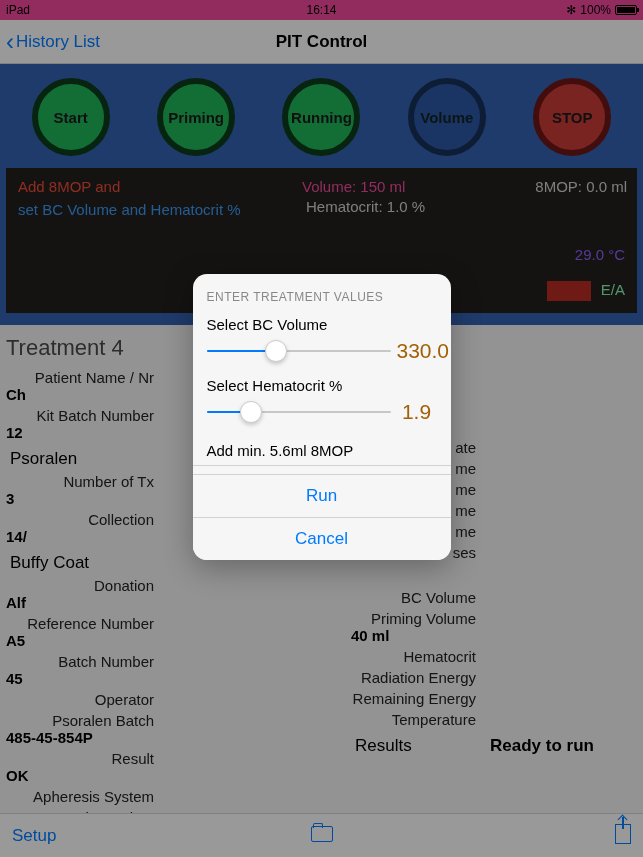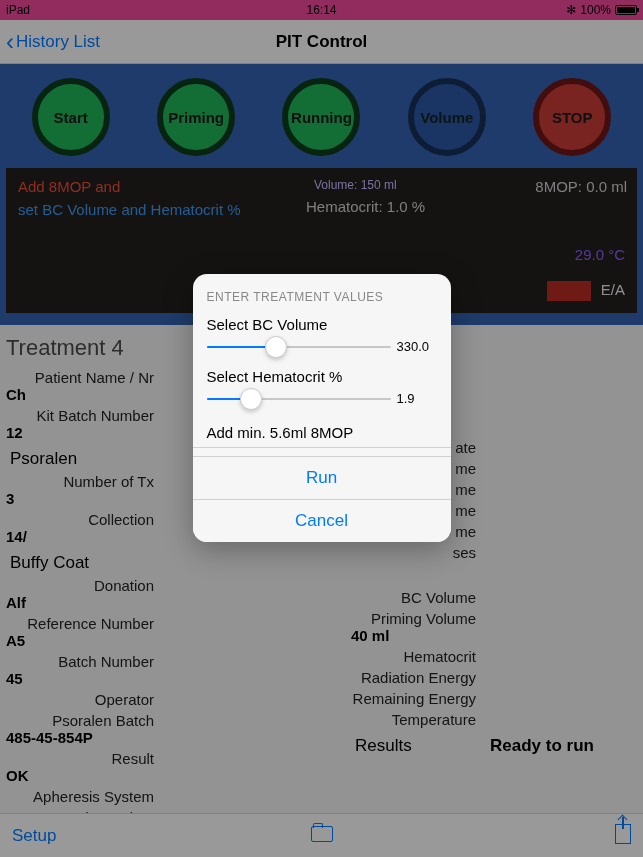--- a/index.html
+++ b/index.html
@@ -16,25 +16,25 @@
   .nav-title { position: absolute; left: 50%; transform: translateX(-50%); font-size: 17px; font-weight: 600; color: #000; }
   .control-panel { background: #335fad; padding: 14px 0 12px 0; }
   .btn-row { display: flex; justify-content: space-around; padding: 0 8px; }
   .round-btn { width: 78px; height: 78px; border-radius: 50%; display: flex; align-items: center; justify-content: center; font-size: 15px; font-weight: 600; color:#1a1a1a;}
   .round-btn.green { background: #1fb258; border: 6px solid #0b3b1a; }
   .round-btn.blue { background: #2a56a0; border: 6px solid #173057; color:#122; }
   .round-btn.red { background: #c63a38; border: 6px solid #6a1515; color:#1a1a1a;}
   .info-panel { background: #231f1e; margin: 12px 6px 0 6px; padding: 10px 12px 12px 12px; color: #fff; font-size: 15px; position: relative; }
   .info-panel .l1 { color: #e64a36; }
   .info-panel .l2 { color: #3a97f0; margin-top: 6px; }
-  .info-panel .r1 { position: absolute; left: 308px; top: 10px; font-size: 12px; color:#c4b5fd;}
+  .info-panel .r1 { position: absolute; left: 296px; top: 10px; font-size: 15px; color:#ec4899;}
   .info-panel .r2 { position: absolute; left: 300px; top: 30px; font-size: 15px; color:#ccc;}
   .info-panel .r3 { position: absolute; right: 10px; top: 10px; font-size: 15px; color:#ccc;}
   .info-panel .temp { text-align: right; margin-top: 28px; color:#8b5cf6;}
-  .info-panel .ea-row { text-align: right; margin-top: 18px; color:#e5e5e5;}
+  .info-panel .ea-row { text-align: right; margin-top: 18px; color:#86efac;}
   .ea-box { display: inline-block; width: 44px; height: 20px; background: #b42a22; vertical-align: middle; margin-right: 6px; }
   .section-title { font-size: 22px; color: #4a4a4a; padding: 10px 6px 6px 6px; background:#eee;}
   .content { padding: 0 6px 6px 6px; background:#eee;}
   .row { display: flex; font-size: 15px; padding: 2px 0; flex-direction: column; }
   .row .lbl { width: 158px; text-align: right; padding-right: 10px; color: #222; }
   .row .val { font-weight: 600; flex:1; }
   .sub-h { font-size: 17px; font-weight:400; padding: 6px 0 2px 4px; }
   .two-col { display: flex; }
   .col-l { width: 345px; }
   .col-r { flex: 1; }
@@ -49,21 +49,21 @@
   .ic-share::after{content:"";position:absolute;top:-9px;left:3px;width:6px;height:6px;border-top:1.5px solid #007aff;border-left:1.5px solid #007aff;transform:rotate(45deg);}
   .overlay { position: absolute; inset: 0; background: rgba(0,0,0,0.38); }
   .dialog { position: absolute; top: 274px; left: 50%; transform: translateX(-50%); width: 258px; background: #f6f6f6; border-radius: 14px; overflow: hidden; box-shadow: 0 8px 30px rgba(0,0,0,0.3);}
   .dialog .inner{ padding: 16px 14px 8px 14px;}
   .dialog .hdr { font-size: 12px; color: #888; letter-spacing: 0.5px; margin-bottom: 12px; }
   .dialog .lbl-row { font-size: 15px; color: #000; margin-bottom: 6px; }
   .slider { display: flex; align-items: center; margin-bottom: 14px; }
   .track { flex: 1; height: 2px; background: #c7c7c7; position: relative; border-radius: 2px; }
   .fill { position: absolute; left: 0; top: 0; bottom: 0; background: #007aff; border-radius: 2px; }
   .thumb { position: absolute; top: 50%; width: 22px; height: 22px; background: #fff; border: 0.5px solid #ccc; border-radius: 50%; transform: translate(-50%, -50%); box-shadow: 0 2px 4px rgba(0,0,0,0.2); }
-  .sval { width: 46px; text-align: left; color: #000000; font-size: 13px; padding-left:6px;}
+  .sval { width: 46px; text-align: center; color: #a16207; font-size: 21px; padding-left:6px;}
   .add-row { font-size: 15px; padding: 4px 0 6px 0; border-bottom: 0.5px solid #d1d1d1; margin: 0 -14px; padding-left:14px; padding-right:14px;}
   .dlg-btn { text-align: center; padding: 11px 0; color: #007aff; font-size: 17px; border-top: 0.5px solid #d1d1d1; background:#f6f6f6;}
 </style>
 </head>
 <body>
 
 <div class="status-bar">
   <span>iPad</span>
   <span class="mid">16:14</span>
   <span class="right">

